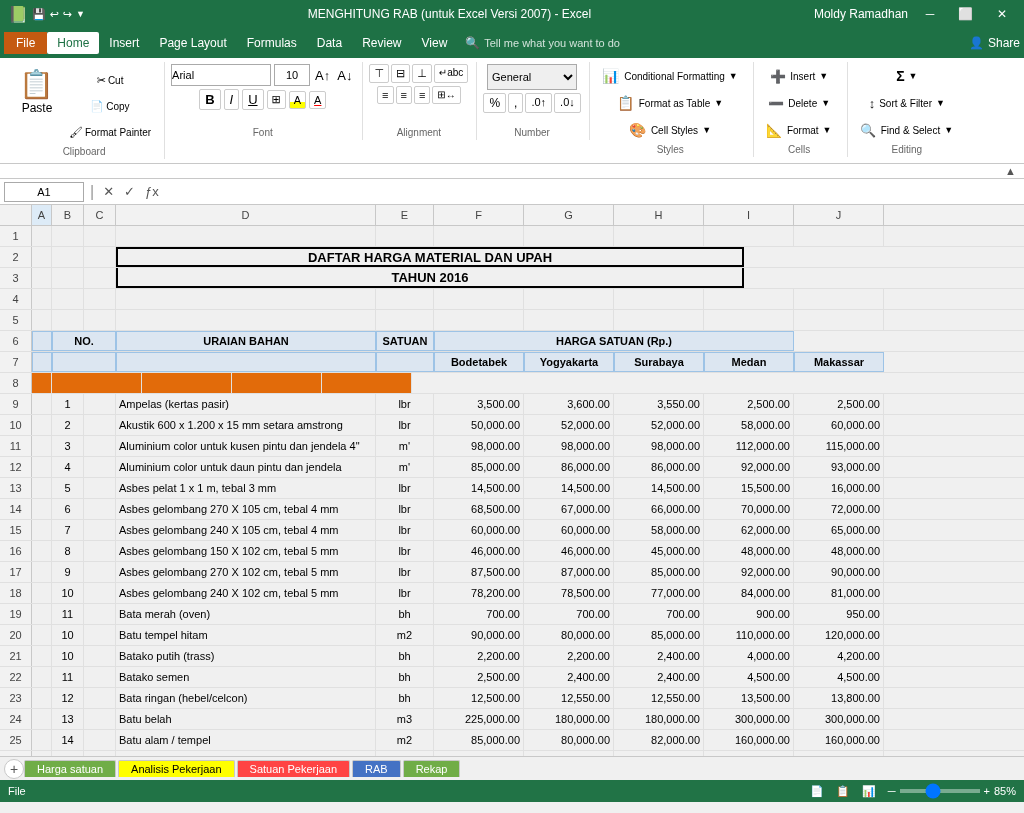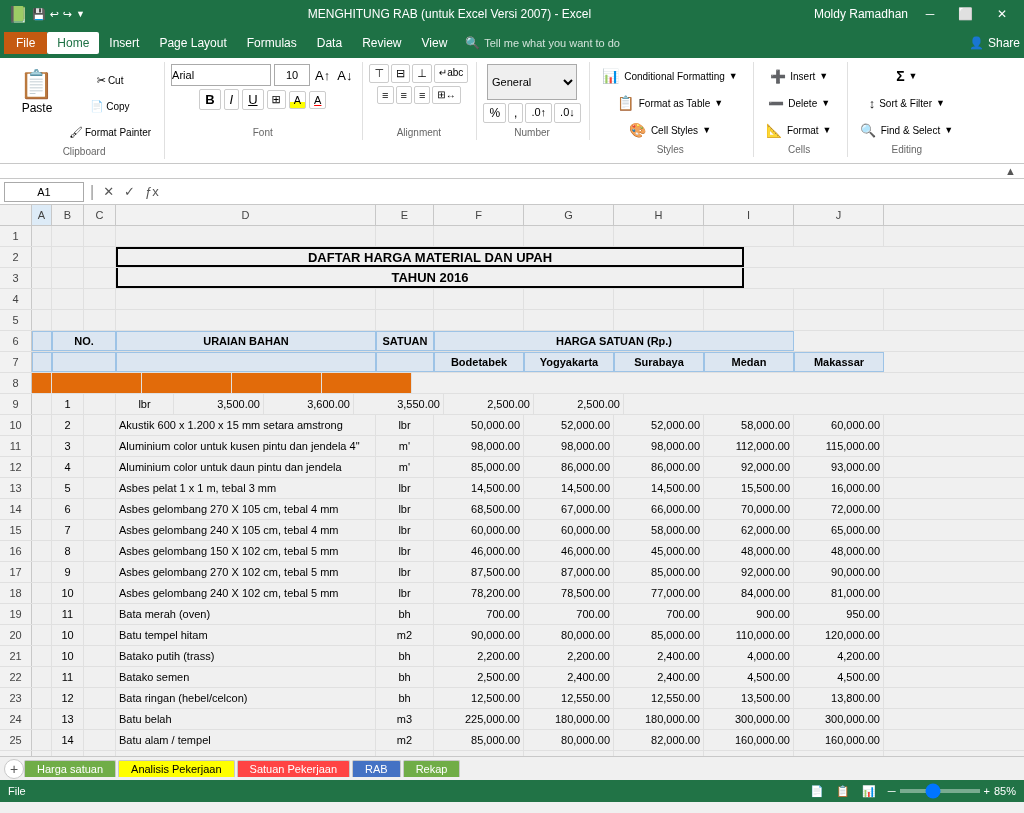--- a/index.html
+++ b/index.html
@@ -360,21 +360,21 @@
     <div style="display:flex; gap:2px;">
       <span style="cursor:pointer; padding:2px 4px; border:1px solid #ccc; border-radius:2px; font-size:11px;">≡</span>
       <span style="cursor:pointer; padding:2px 4px; border:1px solid #ccc; border-radius:2px; font-size:11px;">≡</span>
       <span style="cursor:pointer; padding:2px 4px; border:1px solid #ccc; border-radius:2px; font-size:11px;">≡</span>
       <span style="cursor:pointer; padding:2px 4px; border:1px solid #ccc; border-radius:2px; font-size:10px;">⊞↔</span>
     </div>
     <div class="ribbon-group-label">Alignment</div>
   </div>
 
   <div class="ribbon-group">
-    <select style="width:90px; height:36px; font-size:11px; border:1px solid #aaa; margin-bottom:3px;">
+    <select style="width:90px; height:26px; font-size:11px; border:1px solid #aaa; margin-bottom:3px;">
       <option>General</option>
       <option>Number</option>
       <option>Currency</option>
     </select>
     <div style="display:flex; gap:2px;">
       <span style="cursor:pointer; padding:2px 5px; border:1px solid #ccc; border-radius:2px; font-size:12px;">%</span>
       <span style="cursor:pointer; padding:2px 5px; border:1px solid #ccc; border-radius:2px; font-size:12px;">,</span>
       <span style="cursor:pointer; padding:2px 5px; border:1px solid #ccc; border-radius:2px; font-size:11px;">.0↑</span>
       <span style="cursor:pointer; padding:2px 5px; border:1px solid #ccc; border-radius:2px; font-size:11px;">.0↓</span>
     </div>
@@ -565,20 +565,21 @@
       <div class="cell w-i orange-bg"></div>
 
     </div>
 
     <div id="data-rows-container">
         <div class="grid-row">
     <div class="row-num">9</div>
     <div class="cell w-a"></div>
     <div class="cell w-b center">1</div>
     <div class="cell w-c"></div>
+    <div class="cell w-d" style="font-size:11px;">Ampelas (kertas pasir)</div>
     <div class="cell w-e center">lbr</div>
     <div class="cell w-f right">3,500.00</div>
     <div class="cell w-g right">3,600.00</div>
     <div class="cell w-h right">3,550.00</div>
     <div class="cell w-i right">2,500.00</div>
     <div class="cell w-j right">2,500.00</div>
   </div>
         <div class="grid-row">
     <div class="row-num">10</div>
     <div class="cell w-a"></div>

